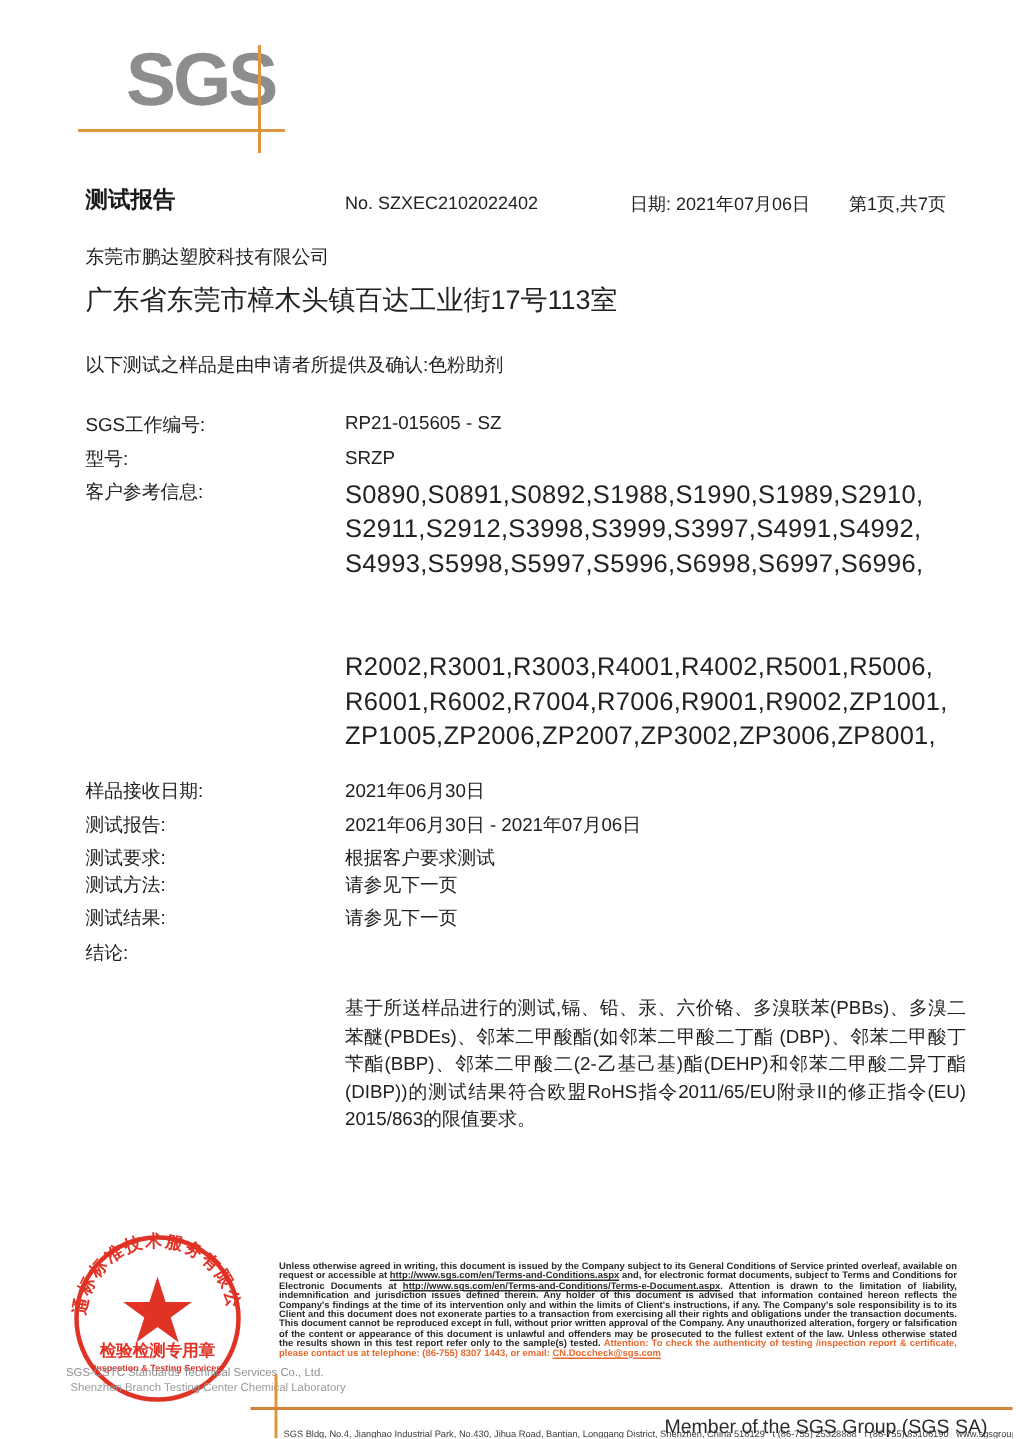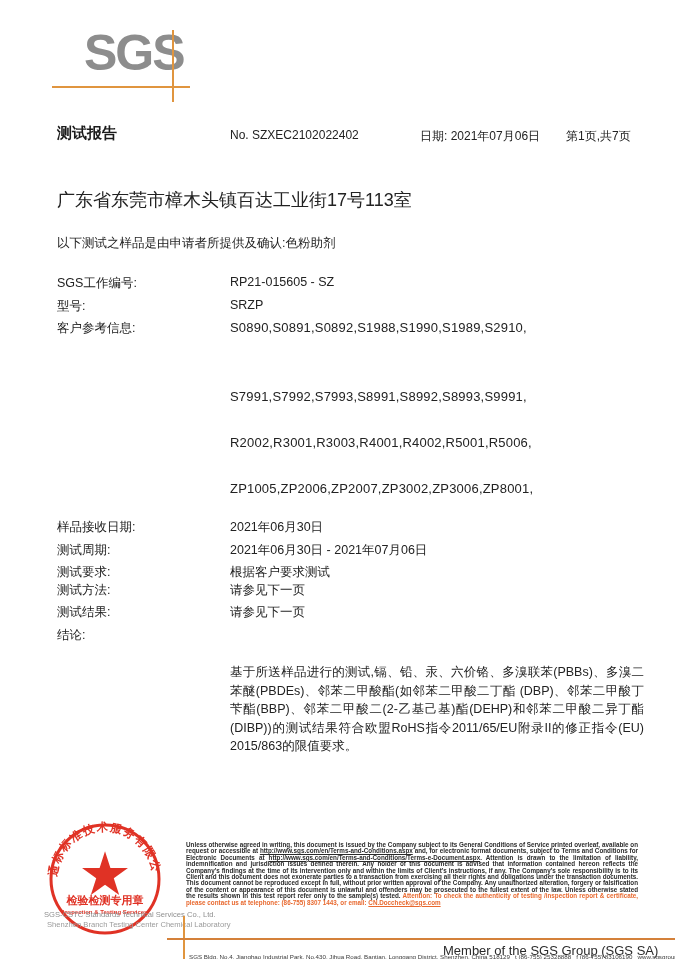--- a/index.html
+++ b/index.html
@@ -20,21 +20,21 @@
   .hdr-no    { position:absolute; left:230px; top:128px; font-size:12px; }
   .hdr-date  { position:absolute; left:420px; top:128px; font-size:12px; }
   .hdr-page  { position:absolute; left:556px; top:128px; font-size:12px;margin-left:10px; }
   
   .apl-name { position:absolute; left:57px; top:163px; font-size:12.5px; }
   .apl-addr { position:absolute; left:57px; top:188px; font-size:18px; }
   .sample-stmt { position:absolute; left:57px; top:235px; font-size:12.5px; }
   
   .lbl { position:absolute; left:57px; font-size:12.5px; }
   .val { position:absolute; left:230px; font-size:12.5px; }
-  .ref-line { position:absolute; left:230px; font-size:13px; letter-spacing:0.2px; }
+  .ref-line { position:absolute; left:230px; font-size:17px; letter-spacing:0.2px; }
   .conclusion-val {
     position:absolute; left:230px; top:627px; width:414px;
     font-size:12.5px; line-height:18.5px; text-align:justify;margin-top:36px;
   }
   
   .stamp { position:absolute; left:44px; top:818px; width:122px; height:122px; }
   .company-en-1 { position:absolute; left:44px; top:910px; font-size:7.6px; color:#8f8f8f; white-space:nowrap; }
   .company-en-2 { position:absolute; left:47px; top:920px; font-size:7.6px; color:#9b9b9b; white-space:nowrap; }
   
   .legal {
@@ -59,40 +59,43 @@
 
   <div class="logo-text">SGS</div>
   <div class="logo-vline"></div>
   <div class="logo-hline"></div>
 
   <div class="hdr-title">测试报告</div>
   <div class="hdr-no">No. SZXEC2102022402</div>
   <div class="hdr-date">日期: 2021年07月06日</div>
   <div class="hdr-page">第1页,共7页</div>
 
+  <div class="apl-name">东莞市鹏达塑胶科技有限公司</div>
   <div class="apl-addr">广东省东莞市樟木头镇百达工业街17号113室</div>
 
   <div class="sample-stmt">以下测试之样品是由申请者所提供及确认:色粉助剂</div>
 
   <div class="lbl" style="top:275px">SGS工作编号:</div>
   <div class="val" style="top:275px">RP21-015605 - SZ</div>
 
   <div class="lbl" style="top:298px">型号:</div>
   <div class="val" style="top:298px">SRZP</div>
 
   <div class="lbl" style="top:320px">客户参考信息:</div>
   <div class="ref-line" style="top:320px">S0890,S0891,S0892,S1988,S1990,S1989,S2910,</div>
-  <div class="ref-line" style="top:389px">S7991,S7992,S7993,S8991,S8992,S8993,S9991,</div>
+  <div class="ref-line" style="top:343px">S2911,S2912,S3998,S3999,S3997,S4991,S4992,</div>
+  <div class="ref-line" style="top:366px">S4993,S5998,S5997,S5996,S6998,S6997,S6996,</div>
   <div class="ref-line" style="top:435px">R2002,R3001,R3003,R4001,R4002,R5001,R5006,</div>
+  <div class="ref-line" style="top:458px">R6001,R6002,R7004,R7006,R9001,R9002,ZP1001,</div>
   <div class="ref-line" style="top:481px">ZP1005,ZP2006,ZP2007,ZP3002,ZP3006,ZP8001,</div>
 
   <div class="lbl" style="top:519px">样品接收日期:</div>
   <div class="val" style="top:519px">2021年06月30日</div>
 
-  <div class="lbl" style="top:542px">测试周期:</div>
+  <div class="lbl" style="top:542px">测试报告:</div>
   <div class="val" style="top:542px">2021年06月30日 - 2021年07月06日</div>
 
   <div class="lbl" style="top:564px">测试要求:</div>
   <div class="val" style="top:564px">根据客户要求测试</div>
 
   <div class="lbl" style="top:582px">测试方法:</div>
   <div class="val" style="top:582px">请参见下一页</div>
 
   <div class="lbl" style="top:604px">测试结果:</div>
   <div class="val" style="top:604px">请参见下一页</div>

